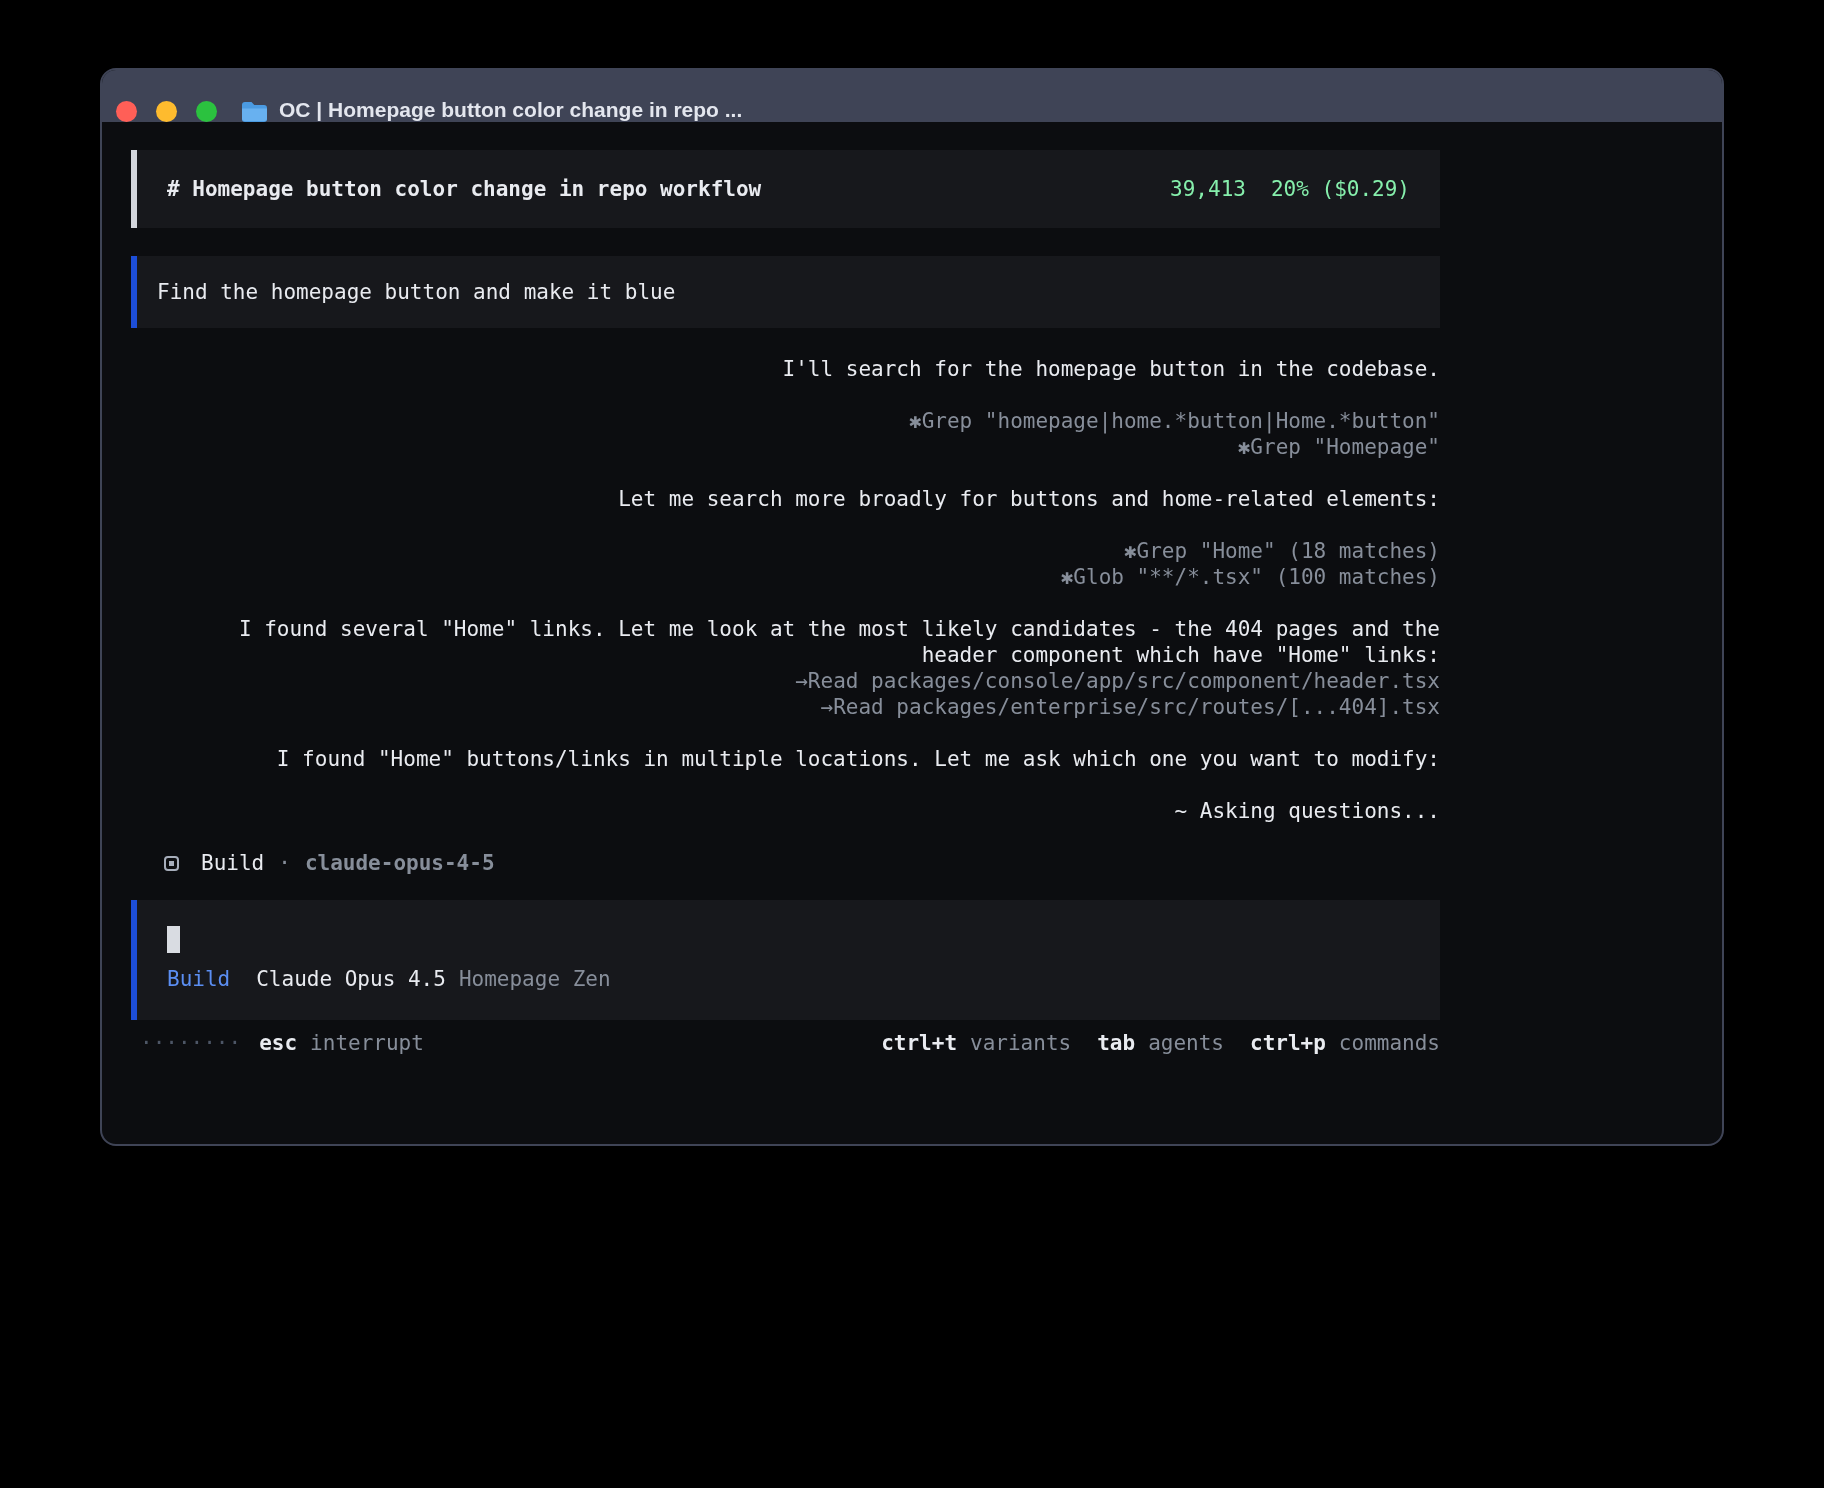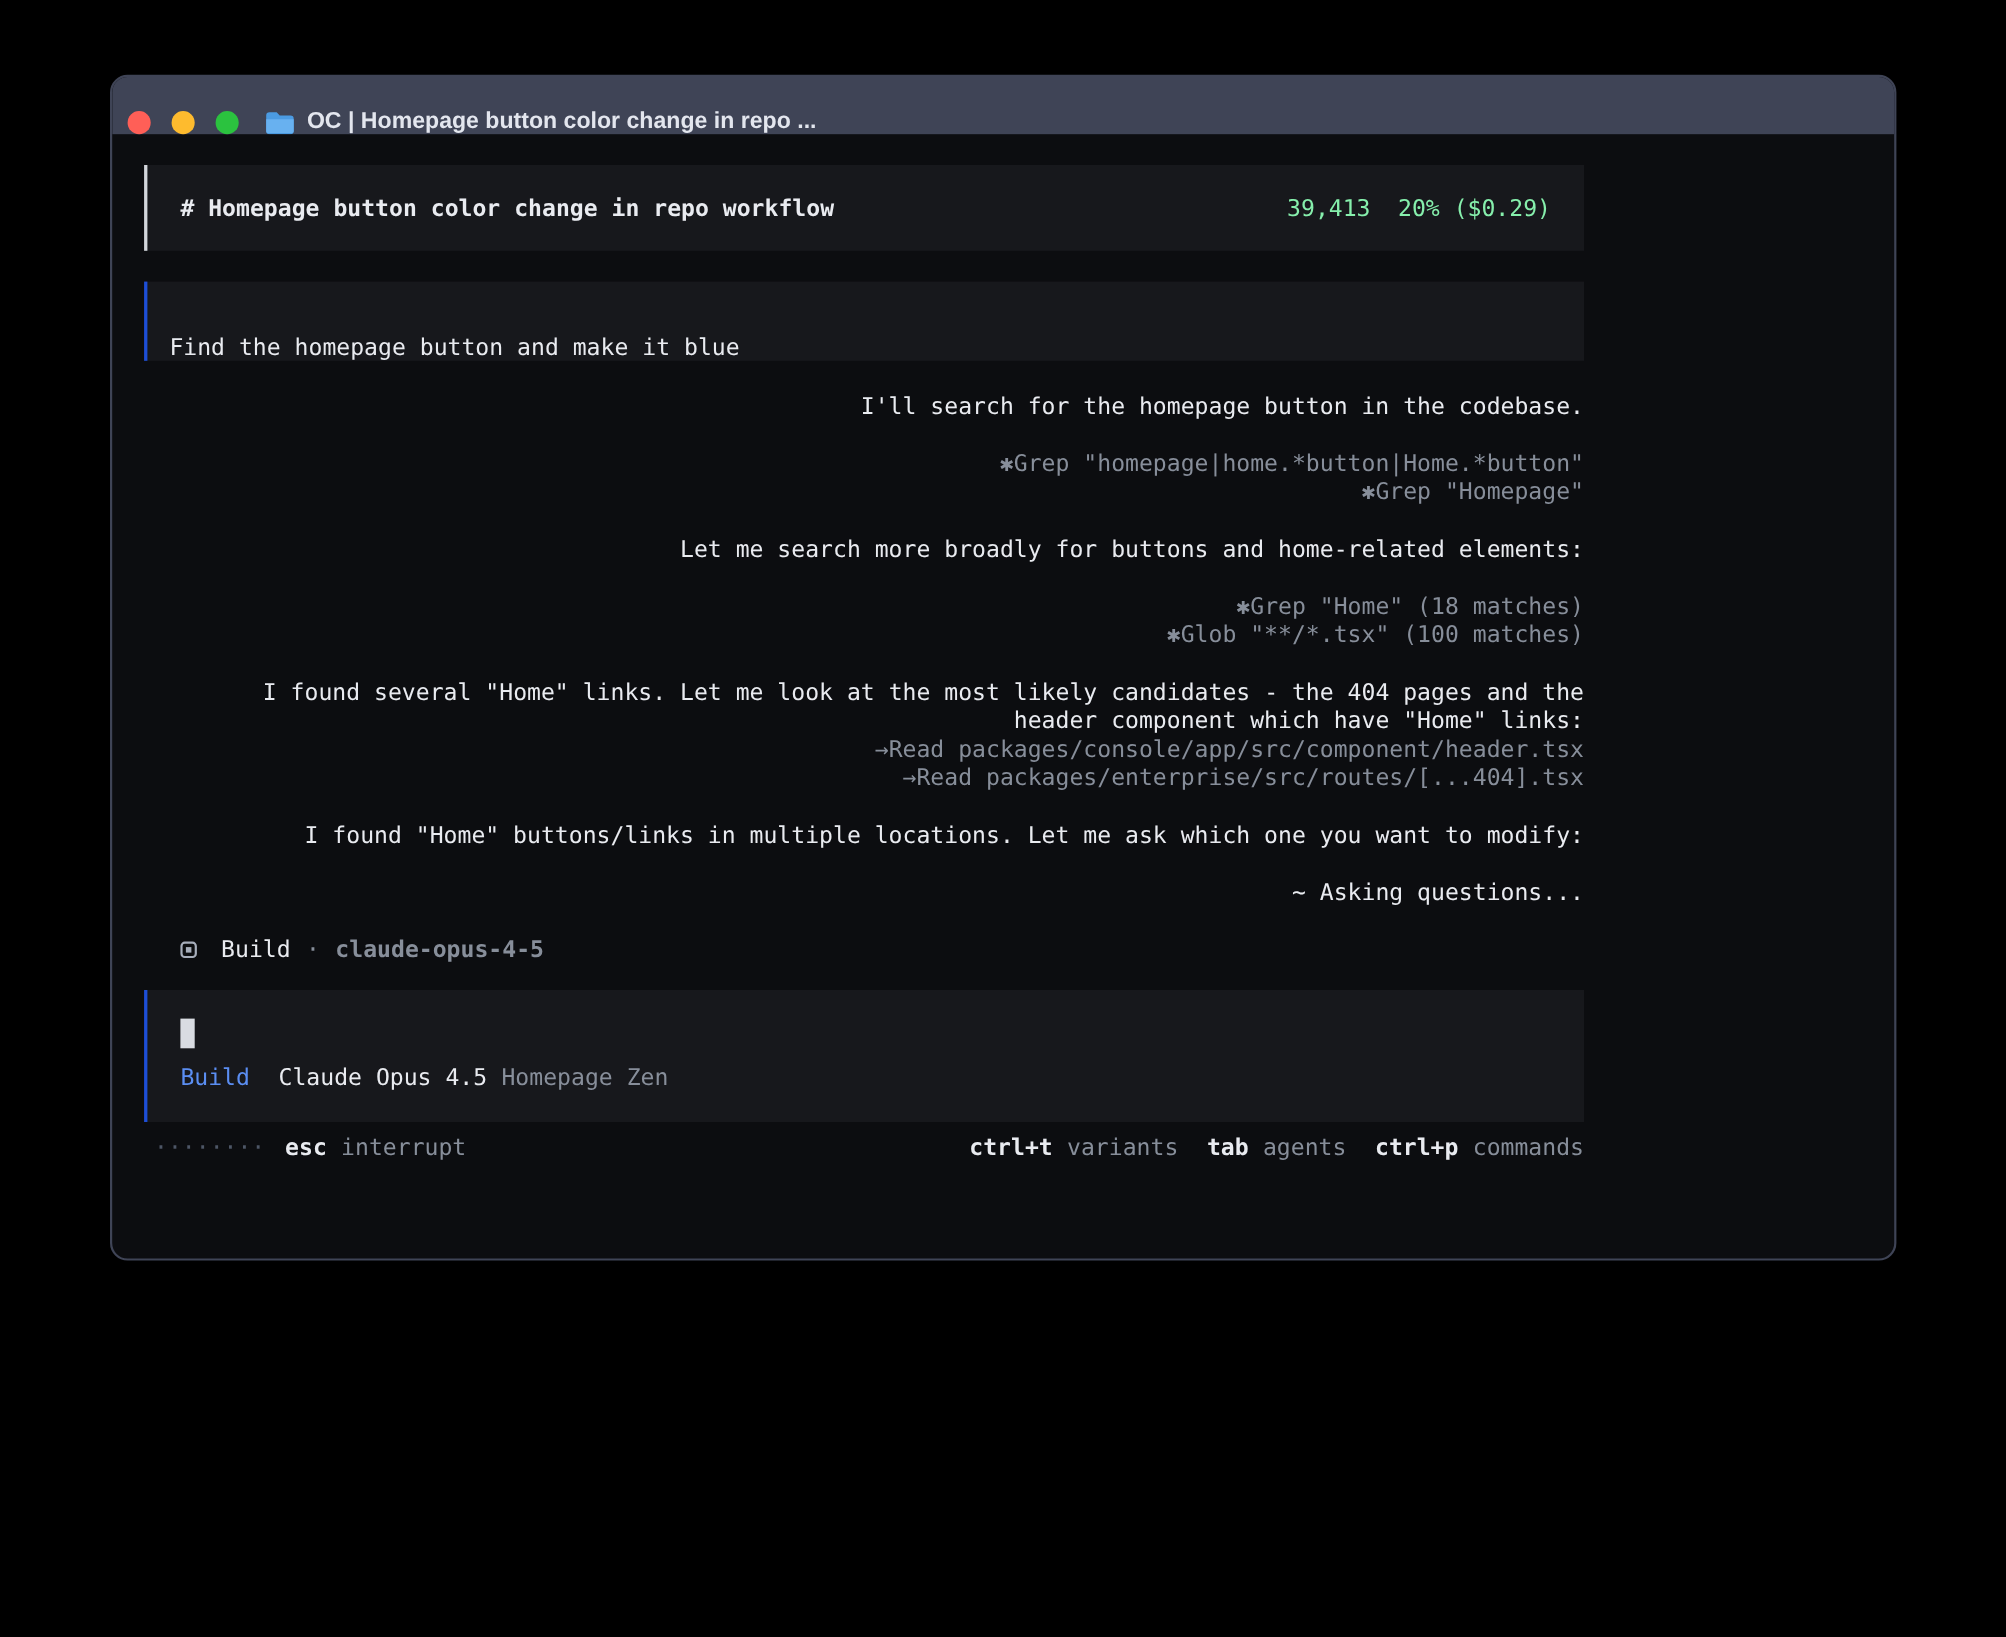--- a/index.html
+++ b/index.html
@@ -19,30 +19,30 @@
   .light.yellow { background:#febb2e; }
   .light.green  { background:#2bc23f; }
   .folder { display:flex; margin-right:11px; }
   .window-title {
     font-family:"Liberation Sans", sans-serif; font-weight:bold; font-size:21px;
     color:#e3e6ee; white-space:nowrap;
   }
 
   .content { padding:28px 0 0 29px; }
 
-  .block { width:1309px; background:#17181c; border-left:3px solid #1d4ed8; padding:0 30px; }
+  .block { width:1309px; background:#17181c; border-left:6px solid #1d4ed8; padding:0 30px; }
 
   .session-header {
     border-left-color:#d3d6dc; height:78px;
     display:flex; align-items:center; justify-content:space-between;
   }
   .session-title { font-weight:bold; color:#e9ebf0; white-space:nowrap; }
   .session-stats { color:#86efac; display:flex; gap:25px; white-space:nowrap;margin-left:12px; }
 
-  .user-block { margin-top:28px; height:72px; display:flex; align-items:flex-end;padding-left:20px; }
+  .user-block { margin-top:28px; height:72px; display:flex; align-items:center;padding-left:20px; }
 
   .transcript { margin-top:28px; width:1309px; padding-left:33px; }
   .line { line-height:26px; color:#e9ebf0;text-align:right; }
   .line.dim { color:#878e9a; }
   .gap { margin-top:26px; }
   .glyph { display:inline-block; width:26px; }
 
   .agent-row { display:flex; align-items:center; line-height:26px; }
   .agent-icon {
     width:15px; height:15px; border:2px solid #a7aebb; border-radius:4px;

